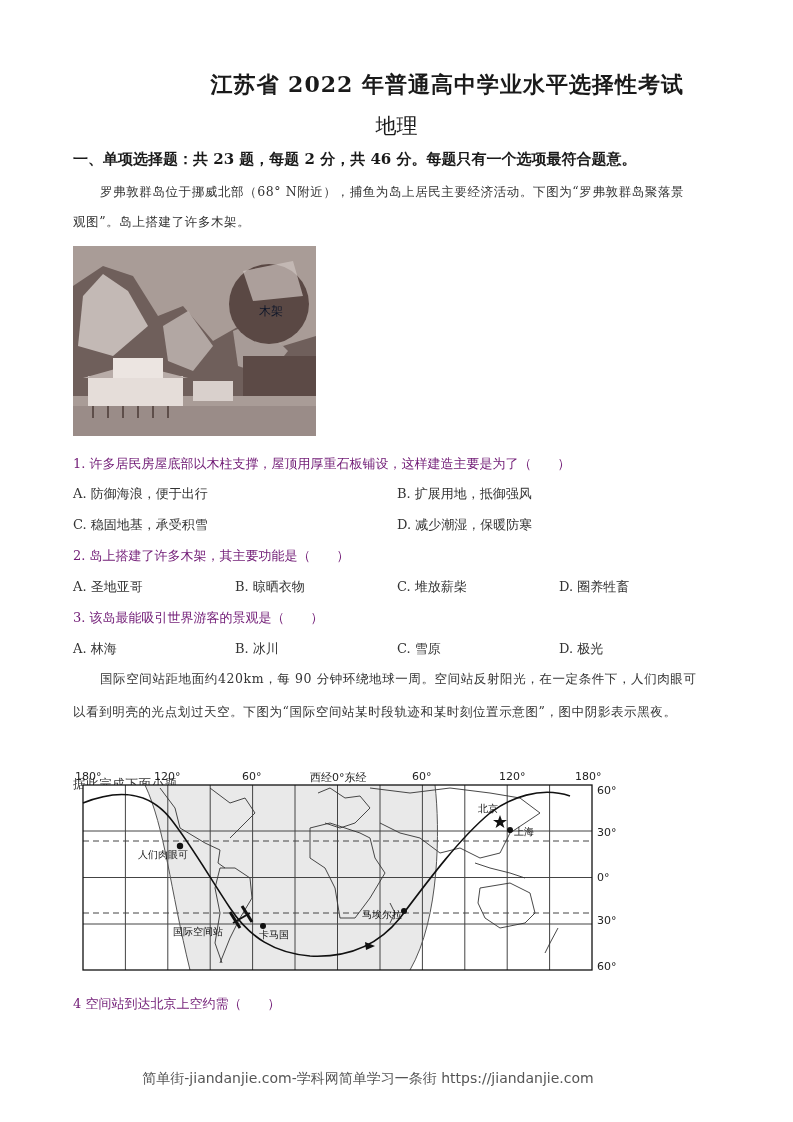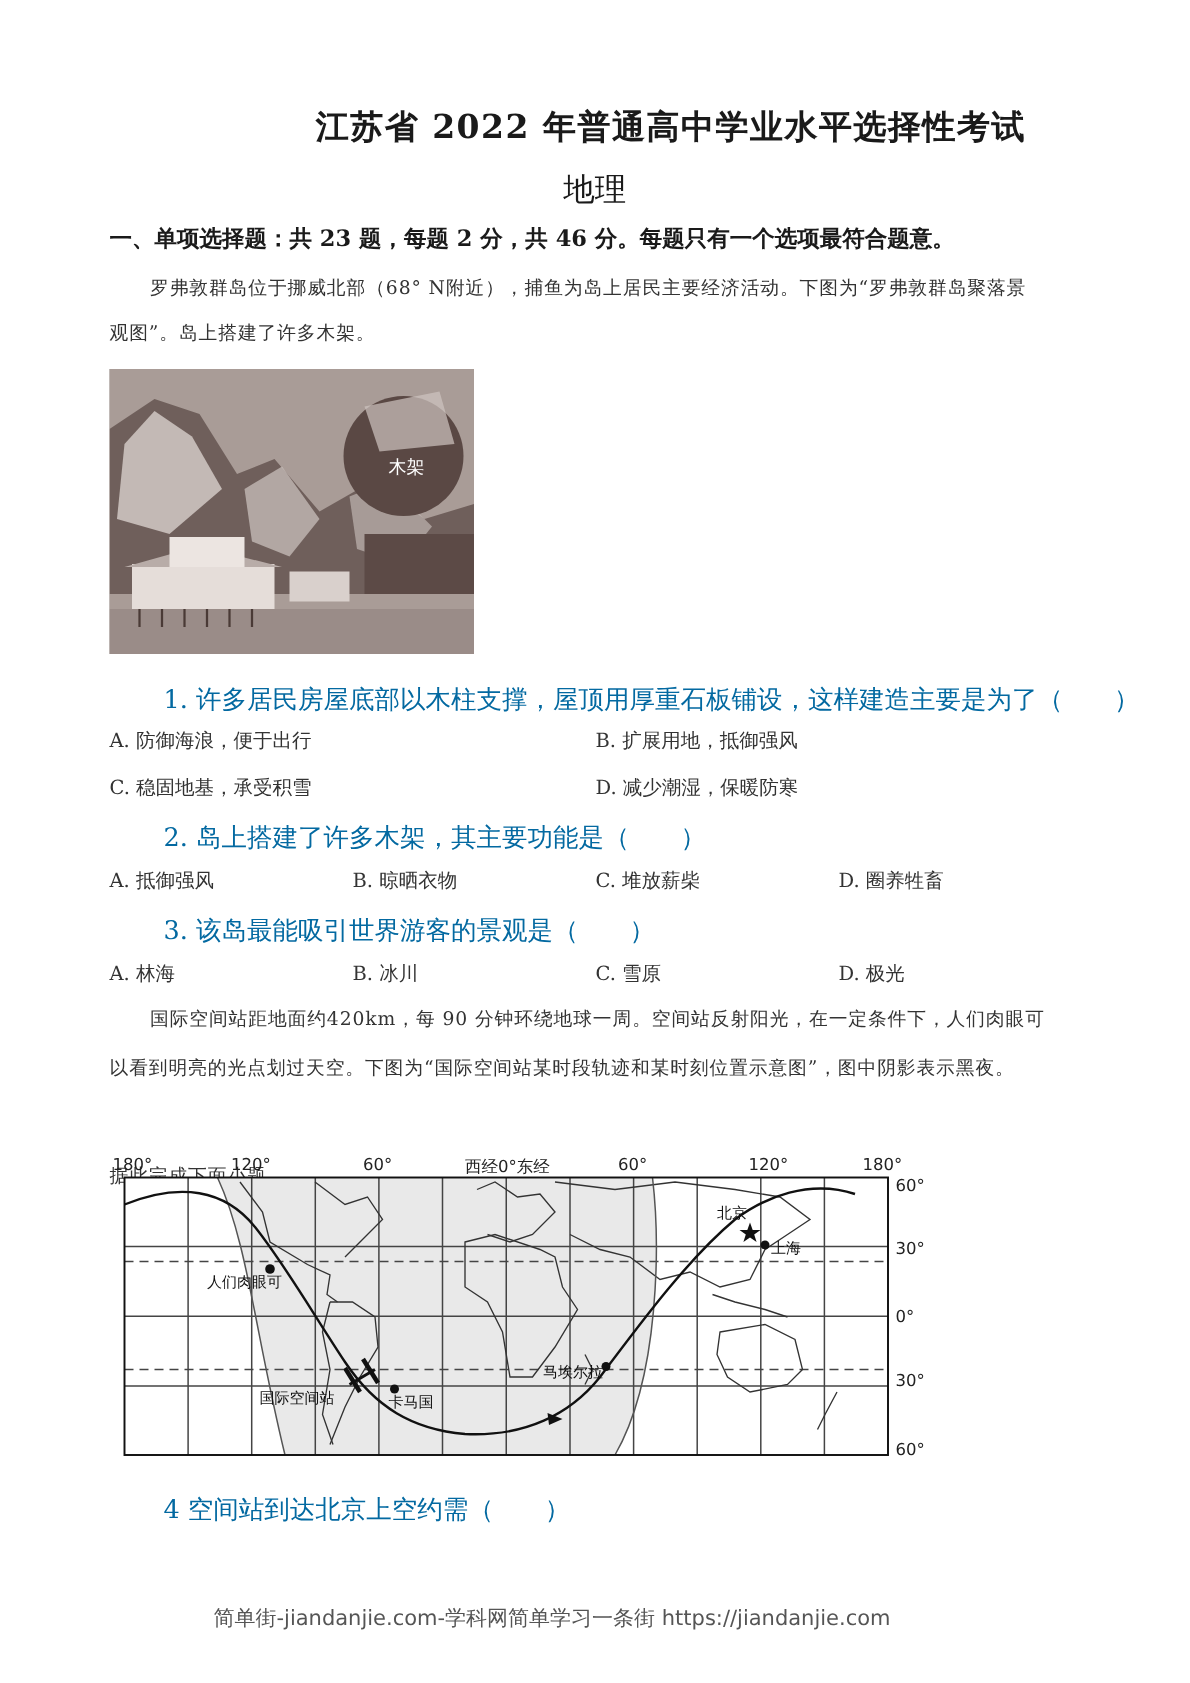--- a/index.html
+++ b/index.html
@@ -3,25 +3,25 @@
   <meta charset="utf-8">
   <style>
     * { margin: 0; padding: 0; box-sizing: border-box; }
     html, body { width: 793px; height: 1122px; background: #ffffff; overflow: hidden; }
     body { position: relative; font-family: "DejaVu Serif", "Liberation Serif", serif; color: #1a1a1a; }
     .abs { position: absolute; white-space: nowrap; }
     .title { left: 0; width: 684px; text-align: right; top: 70px; font-size: 22px; font-weight: bold; letter-spacing: 1px; }
     .subject { left: 0; width: 793px; text-align: center; top: 112px; font-size: 21px; font-weight: normal; }
     .section { left: 73px; top: 150px; font-size: 15px; font-weight: bold; }
     .para { font-size: 12.5px; color: #333; letter-spacing: 0.6px; }
-    .q { font-size: 17px; color: #0369a1; margin-left: 36px; }
+    .q { font-size: 13px; color: #701a75; }
     .opt { font-size: 13px; color: #333; }
     .photo { left: 73px; top: 246px; width: 243px; height: 190px; overflow: hidden; background: #8a7d78; }
     .photo svg { display: block; }
-    .photo-label { position: absolute; left: 186px; top: 57px; font-family: "DejaVu Sans", sans-serif; font-size: 12px; color: #ffffff; }
+    .photo-label { position: absolute; left: 186px; top: 57px; font-family: "DejaVu Sans", sans-serif; font-size: 12px; color: #0f172a; }
     .map-wrap { left: 70px; top: 768px; width: 560px; height: 210px; }
     .lonlbl, .latlbl { position: absolute; font-family: "DejaVu Sans", sans-serif; font-size: 11px; color: #222; }
     .maplbl { position: absolute; font-family: "DejaVu Sans", sans-serif; font-size: 10px; color: #111; background: rgba(255,255,255,0); }
     .footer { left: 0; width: 736px; text-align: center; top: 1070px; font-family: "DejaVu Sans", sans-serif; font-size: 14px; color: #555; }
   </style>
 </head>
 <body>
 
 <div class="abs title">江苏省 2022 年普通高中学业水平选择性考试</div>
 <div class="abs subject">地理</div>
@@ -57,21 +57,21 @@
   <span class="photo-label">木架</span>
 </div>
 
 <div class="abs q" style="left:73px; top:455px;">1. 许多居民房屋底部以木柱支撑，屋顶用厚重石板铺设，这样建造主要是为了（　　）</div>
 <div class="abs opt" style="left:73px; top:485px;">A. 防御海浪，便于出行</div>
 <div class="abs opt" style="left:397px; top:485px;">B. 扩展用地，抵御强风</div>
 <div class="abs opt" style="left:73px; top:516px;">C. 稳固地基，承受积雪</div>
 <div class="abs opt" style="left:397px; top:516px;">D. 减少潮湿，保暖防寒</div>
 
 <div class="abs q" style="left:73px; top:547px;">2. 岛上搭建了许多木架，其主要功能是（　　）</div>
-<div class="abs opt" style="left:73px; top:578px;">A. 抵御强风</div>
+<div class="abs opt" style="left:73px; top:578px;">A. 圣地亚哥</div>
 <div class="abs opt" style="left:235px; top:578px;">B. 晾晒衣物</div>
 <div class="abs opt" style="left:397px; top:578px;">C. 堆放薪柴</div>
 <div class="abs opt" style="left:559px; top:578px;">D. 圈养牲畜</div>
 
 <div class="abs q" style="left:73px; top:609px;">3. 该岛最能吸引世界游客的景观是（　　）</div>
 <div class="abs opt" style="left:73px; top:640px;">A. 林海</div>
 <div class="abs opt" style="left:235px; top:640px;">B. 冰川</div>
 <div class="abs opt" style="left:397px; top:640px;">C. 雪原</div>
 <div class="abs opt" style="left:559px; top:640px;">D. 极光</div>
 

